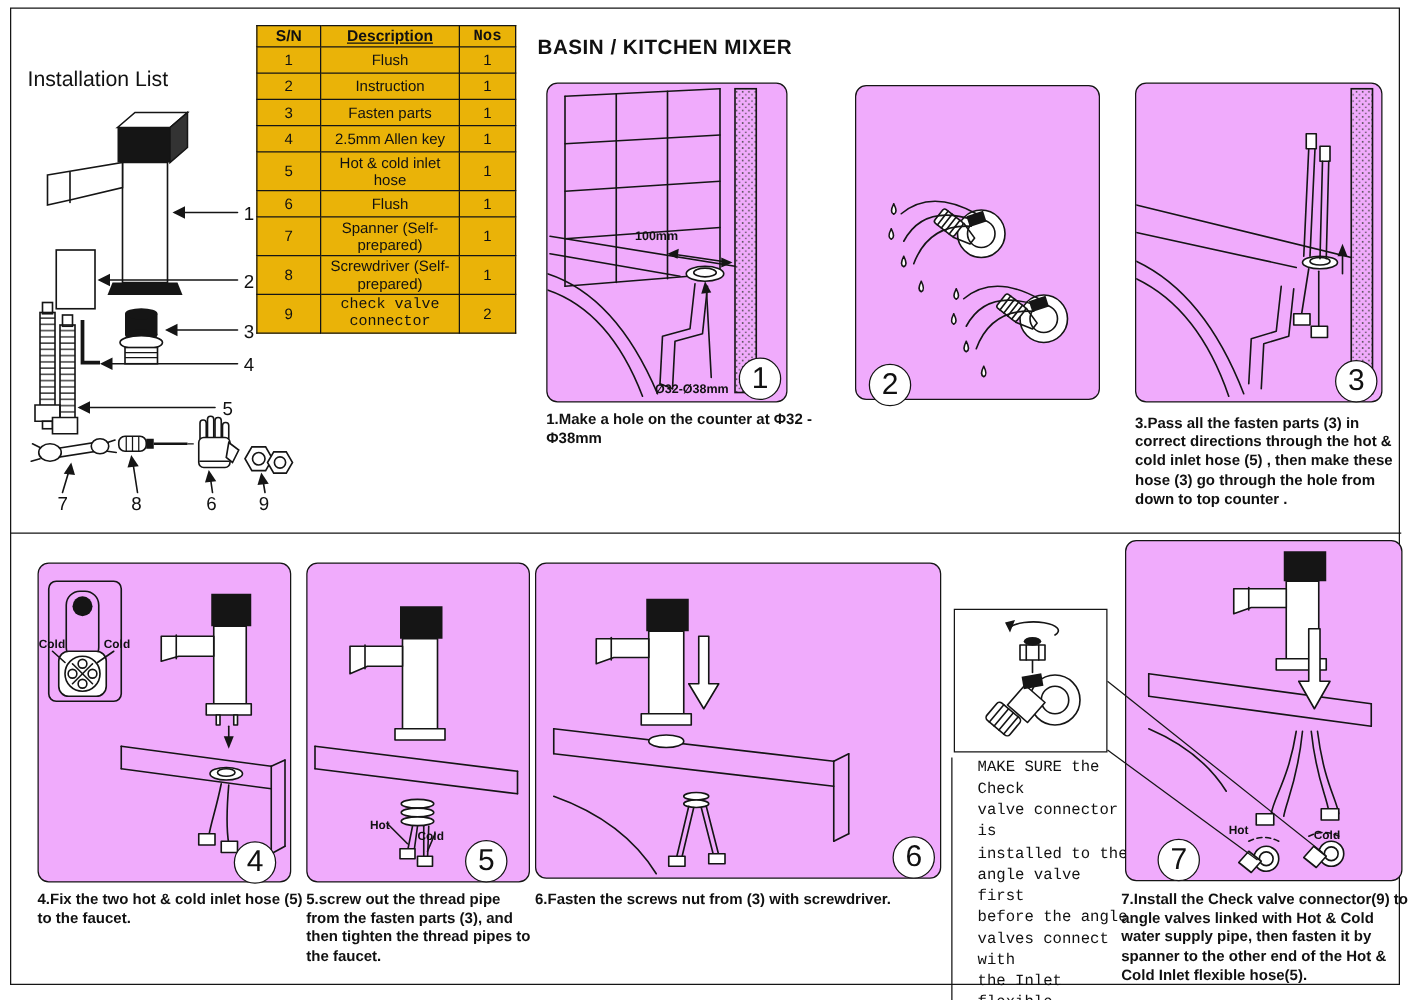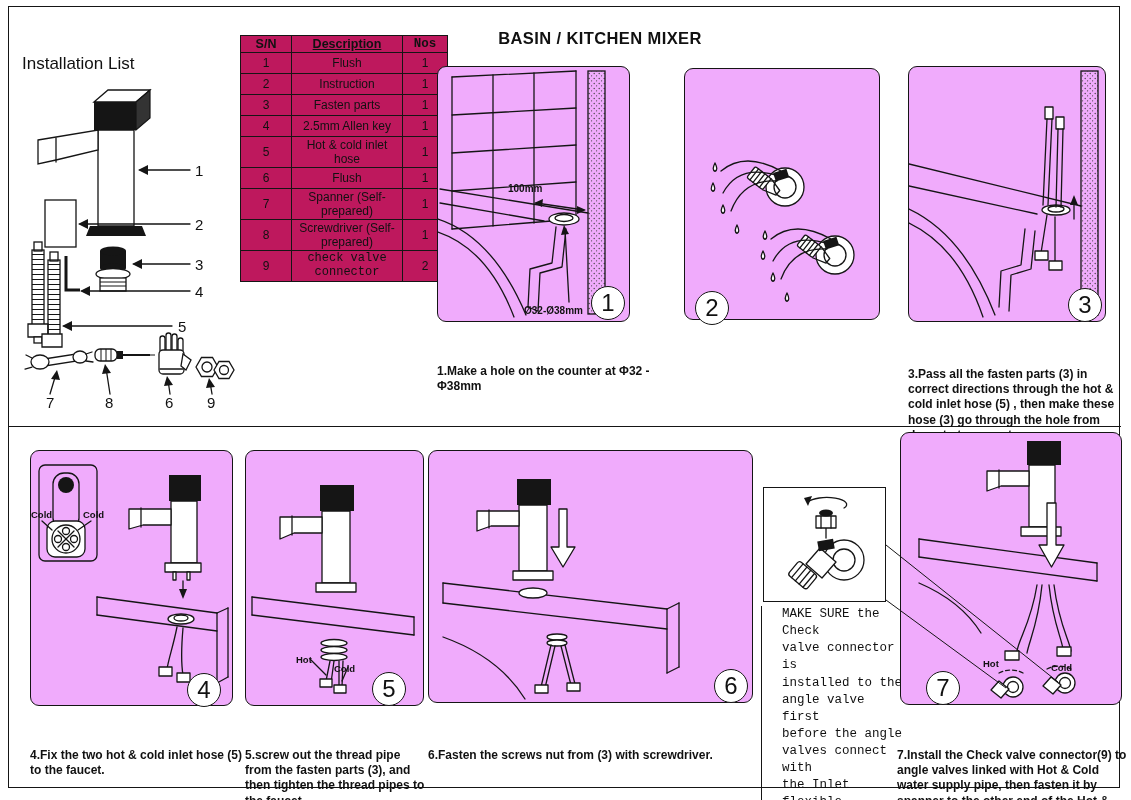--- a/index.html
+++ b/index.html
@@ -3,35 +3,35 @@
 <meta charset="utf-8">
 <style>
   html,body{margin:0;padding:0;background:#fff;}
   #page{position:relative;width:1131px;height:800px;background:#fff;overflow:hidden;
         font-family:"Liberation Sans",sans-serif;color:#111;}
   .outer-border{position:absolute;left:8px;top:6px;width:1112px;height:782px;
         border:1.6px solid #151515;box-sizing:border-box;}
   .divider{position:absolute;left:8px;top:426px;width:1113px;height:0;
         border-top:1.5px solid #151515;}
   .install-title{position:absolute;left:22px;top:54px;font-size:17px;}
-  .main-title{position:absolute;left:430px;top:29px;width:340px;text-align:center;
+  .main-title{position:absolute;left:430px;top:29px;width:340px;text-align:left;
         font-size:16.5px;font-weight:bold;letter-spacing:.4px;}
-  .parts-table{position:absolute;left:205px;top:35px;border-collapse:collapse;background:#be185d;margin-left:35px;}
+  .parts-table{position:absolute;left:205px;top:20px;border-collapse:collapse;background:#eab308;}
   .parts-table th,.parts-table td{border:1.4px solid #151515;text-align:center;
         vertical-align:middle;padding:1px 3px;font-size:12px;}
   .parts-table th{font-size:12.5px;}
   .col-sn{width:44px;}.col-desc{width:104px;text-decoration:underline;}.col-nos{width:38px;font-family:Liberation Mono, monospace;}
   .row-h{height:21px;}
   .mono{font-family:"Liberation Mono","DejaVu Sans Mono",monospace;font-size:14.5px;line-height:1.15;}
   .panel{position:absolute;border:1.6px solid #151515;border-radius:9px;
         background:#f0abfc;box-sizing:border-box;}
   .panel svg{position:absolute;left:0;top:0;}
   .badge{position:absolute;width:34px;height:34px;border:1.7px solid #151515;border-radius:50%;
         font-size:24px;line-height:31px;text-align:center;background:#fff;box-sizing:border-box;}
-  .caption{position:absolute;font-weight:bold;font-size:12px;line-height:1.27;margin-top:36px;}
+  .caption{position:absolute;font-weight:bold;font-size:12px;line-height:1.27;}
   .note-box{position:absolute;left:763px;top:487px;width:123px;height:115px;
         border:1.6px solid #151515;box-sizing:border-box;background:#fff;}
   .note-text{position:absolute;left:761px;top:606px;width:142px;
         font-family:"Liberation Mono","DejaVu Sans Mono",monospace;font-size:12.5px;
         line-height:1.37;white-space:pre-line;border-left:1.4px solid #151515;
         padding-left:20px;box-sizing:border-box;}
   .callouts{position:absolute;left:756px;top:430px;pointer-events:none;z-index:6;}
   .ln{stroke:#151515;fill:none;stroke-width:1.3;stroke-linecap:round;stroke-linejoin:round;}
   .lnthin{stroke:#151515;fill:none;stroke-width:1;}
   .fillk{fill:#151515;stroke:none;}

